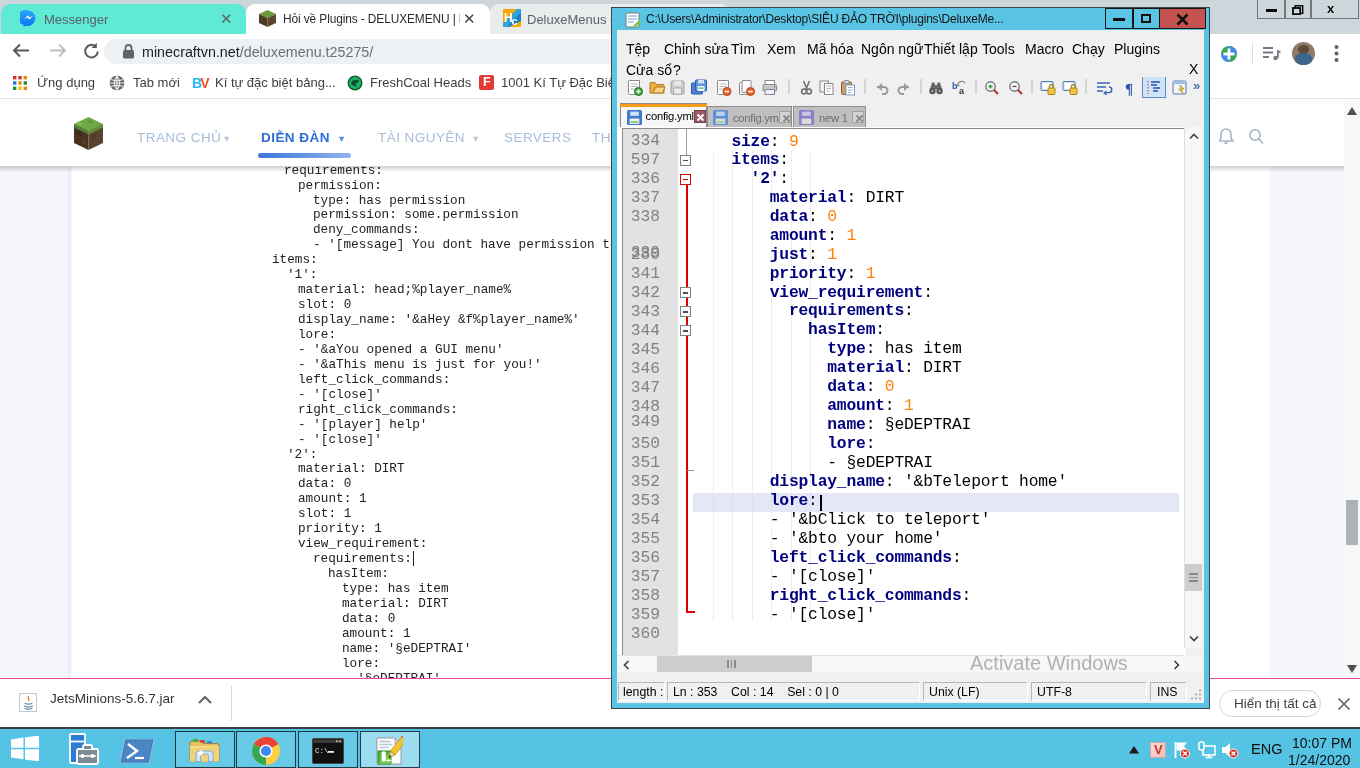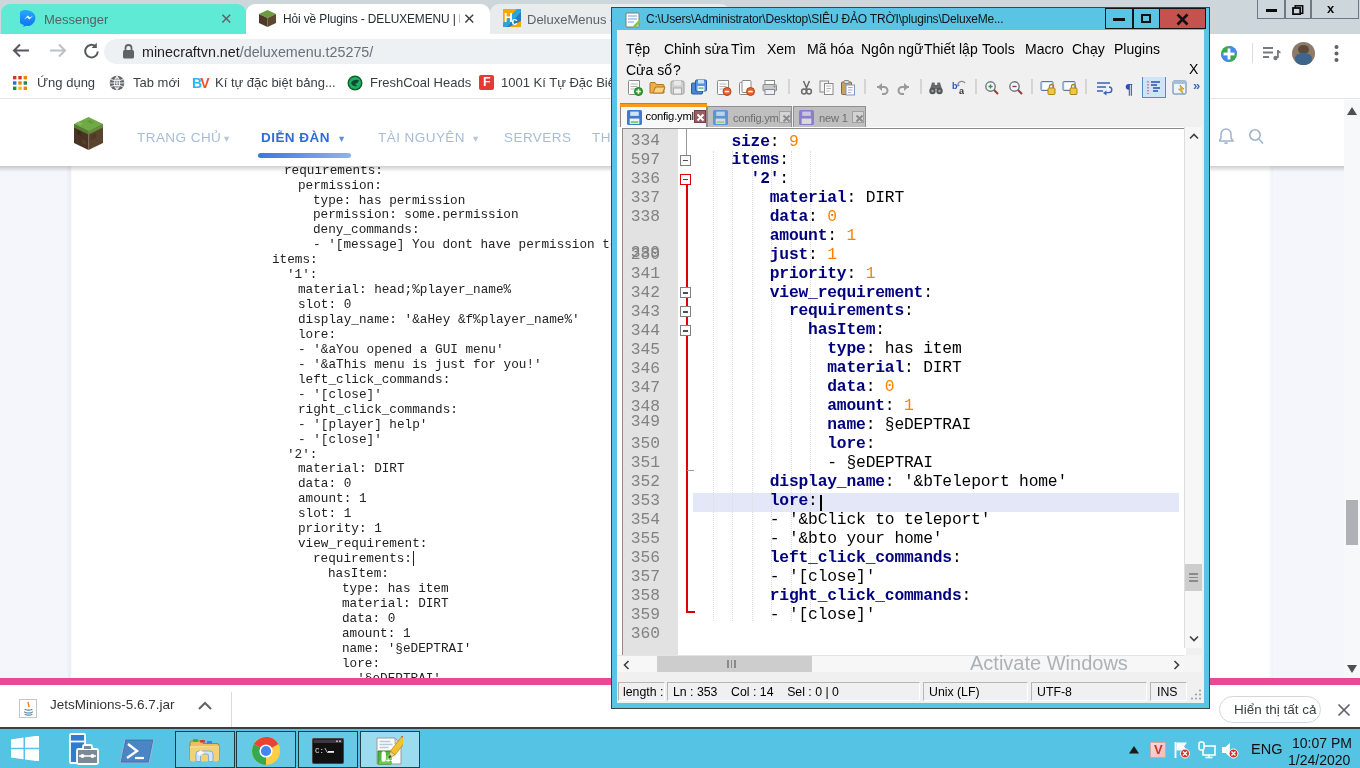--- a/index.html
+++ b/index.html
@@ -36,21 +36,21 @@
 .cline b{font-weight:bold;color:#00007f}
 .cline .num{color:#ff8000}
 #foldmargin{position:absolute;left:61px;top:2px;width:15px;height:526px;background:#fff}
 .fbox{position:absolute;width:11px;height:11px;background:#fcfcfc;border:1px solid #808080}
 .fbox .fm{position:absolute;left:2px;top:4px;width:5px;height:1.5px;background:#505050}
 .fboxr{border-color:#e00000}
 .fboxr .fm{background:#e00000}
 .sseg{position:absolute;top:2px;height:19px;border:1px solid #b6b6b6;border-bottom-color:#fff;border-right-color:#fff;background:#f0f0f0}
 .stxt{position:absolute;top:4.5px;font-size:12.3px;color:#000;white-space:pre}
 
-#shelf{z-index:10;left:0;top:678px;width:1360px;height:49px;background:#fff;border-top:7px solid #ec4899}
+#shelf{z-index:10;left:0;top:678px;width:1360px;height:49px;background:#fff;border-top:1px solid #ec4899}
 
 #taskbar{z-index:30;left:0;top:727px;width:1360px;height:41px;background:#55c3e3;border-top:2px solid #3b3f42}
 .tbtn{position:absolute;top:2px;height:37px;border:1px solid rgba(10,20,25,.8);background:rgba(255,255,255,.10)}
 
 #wm1{left:970px;top:652px;font-size:20px;color:rgba(115,120,125,.55);z-index:60}
 #wm2{left:968px;top:678px;font-size:14.5px;color:rgba(115,120,125,.55);white-space:nowrap;z-index:60}
 </style></head>
 <body>
 <div id="screen">
   <div class="abs" id="frame">

